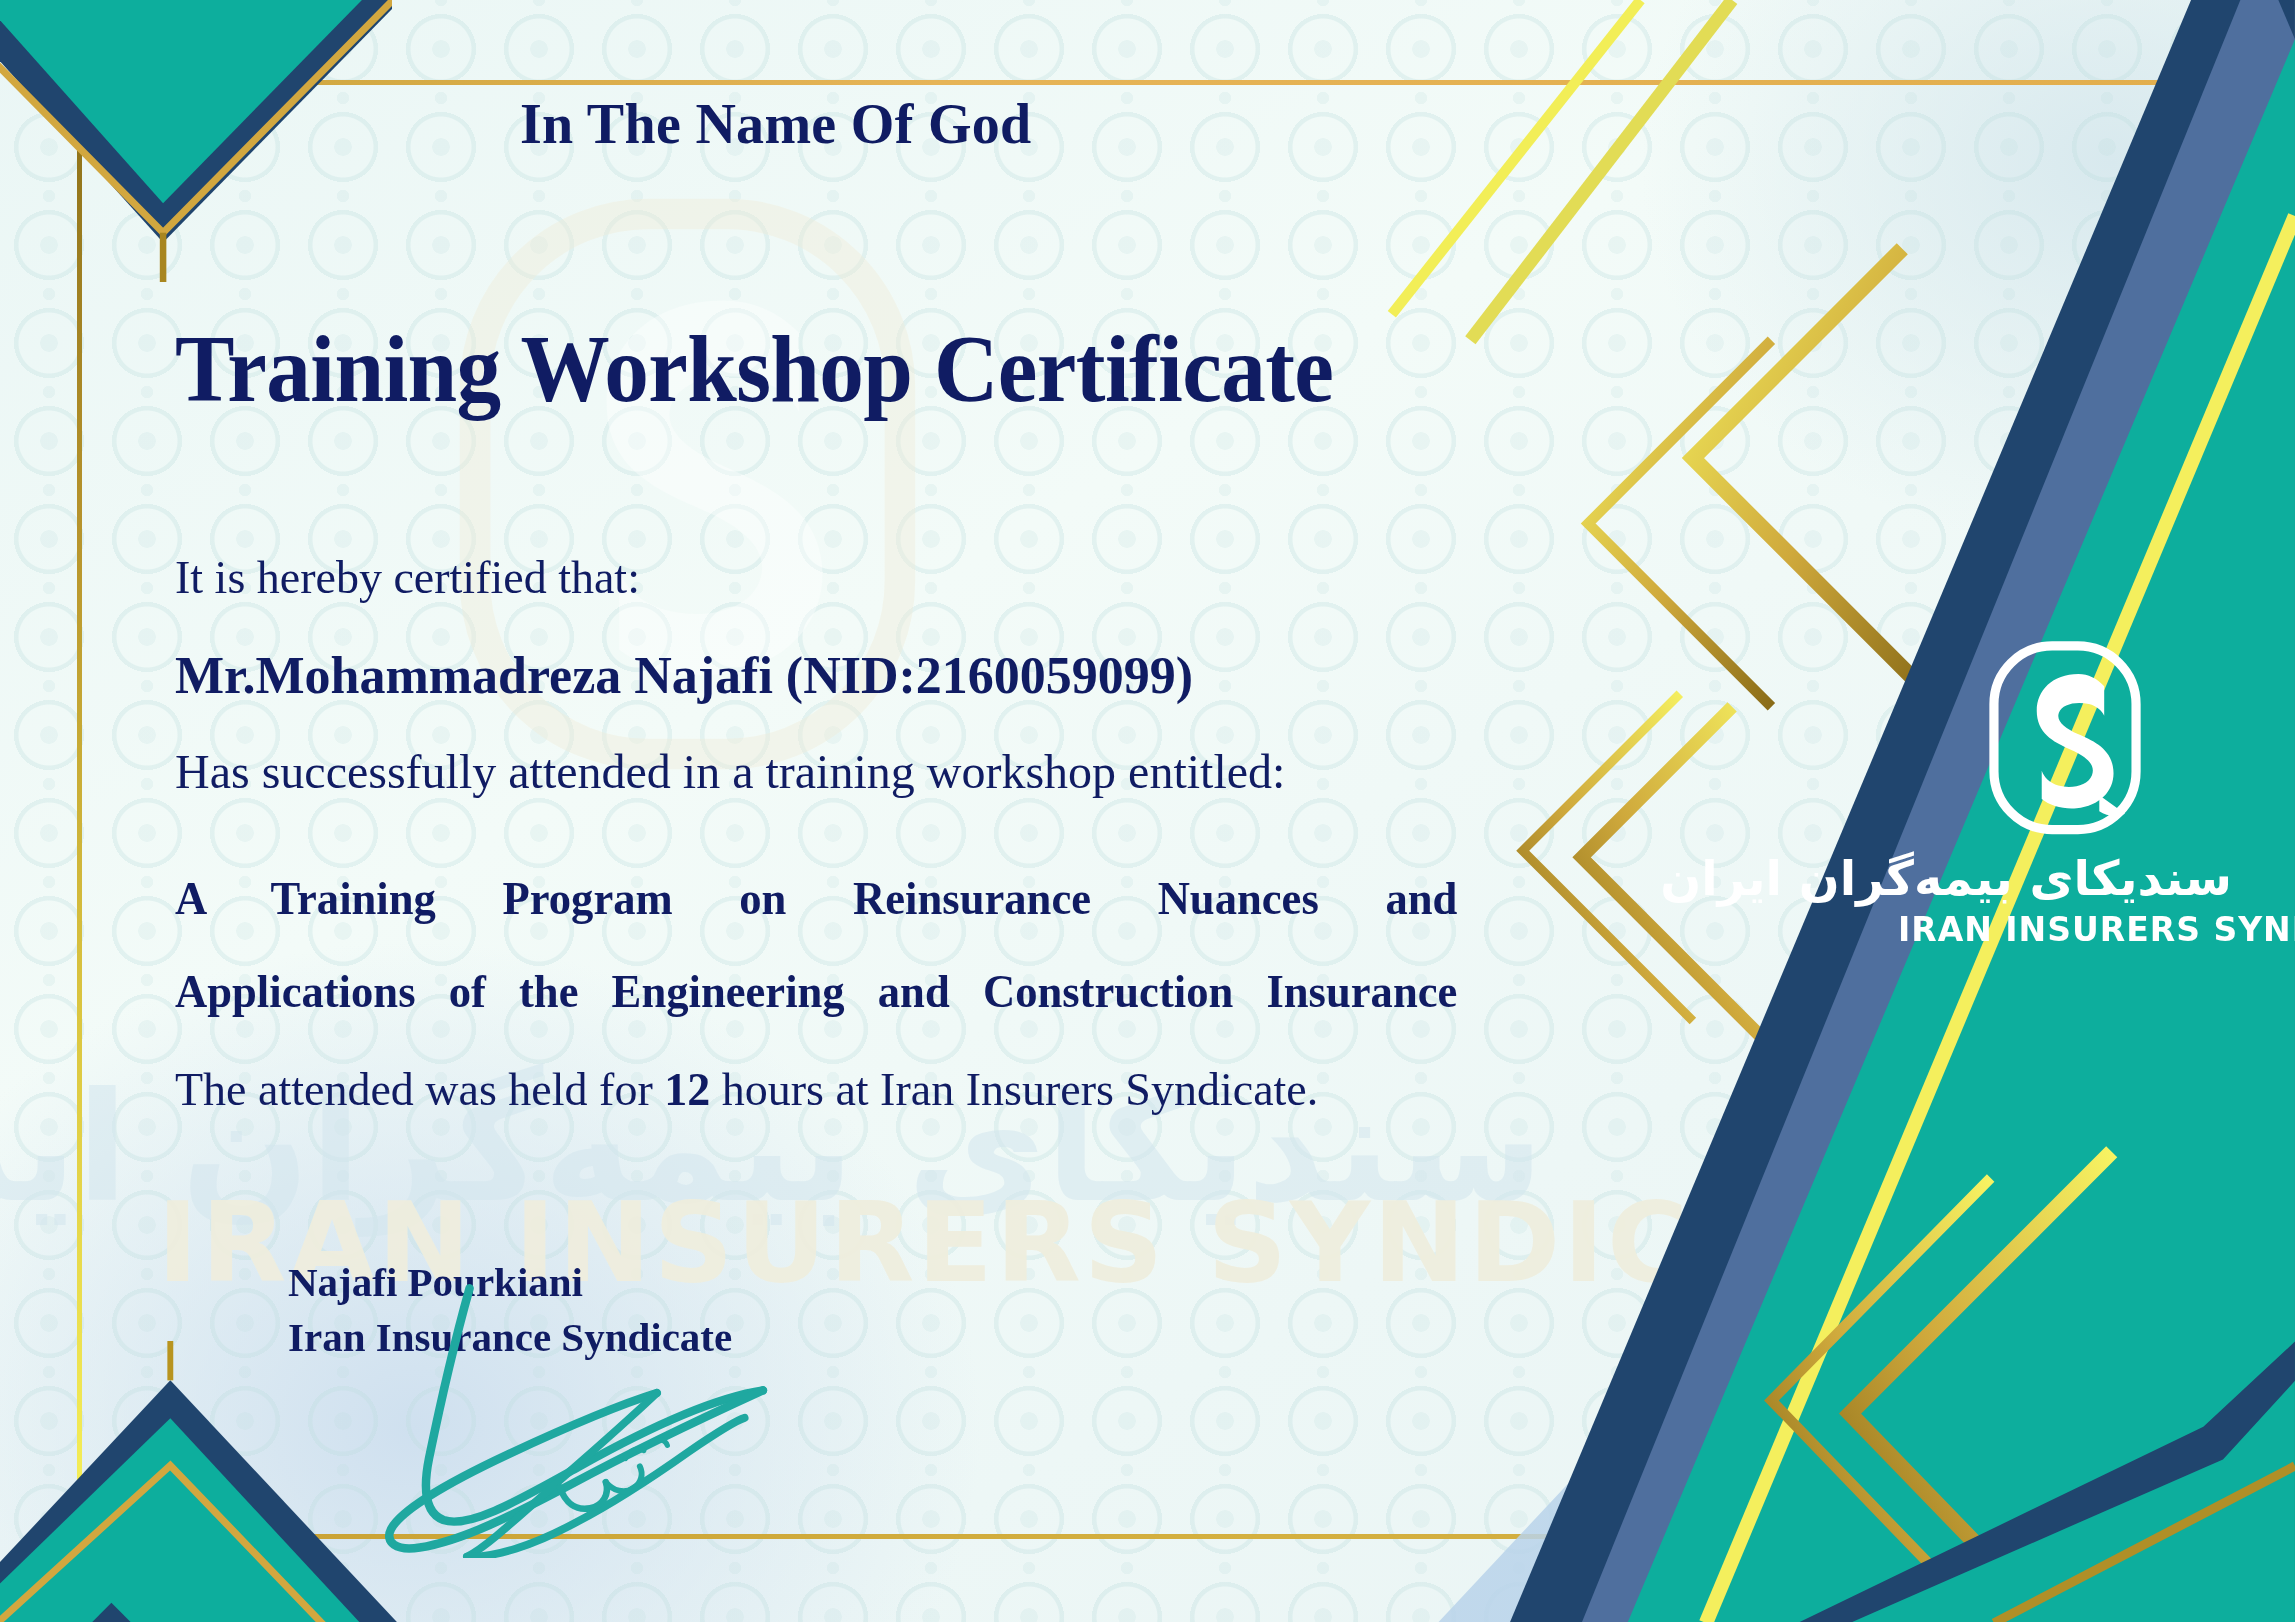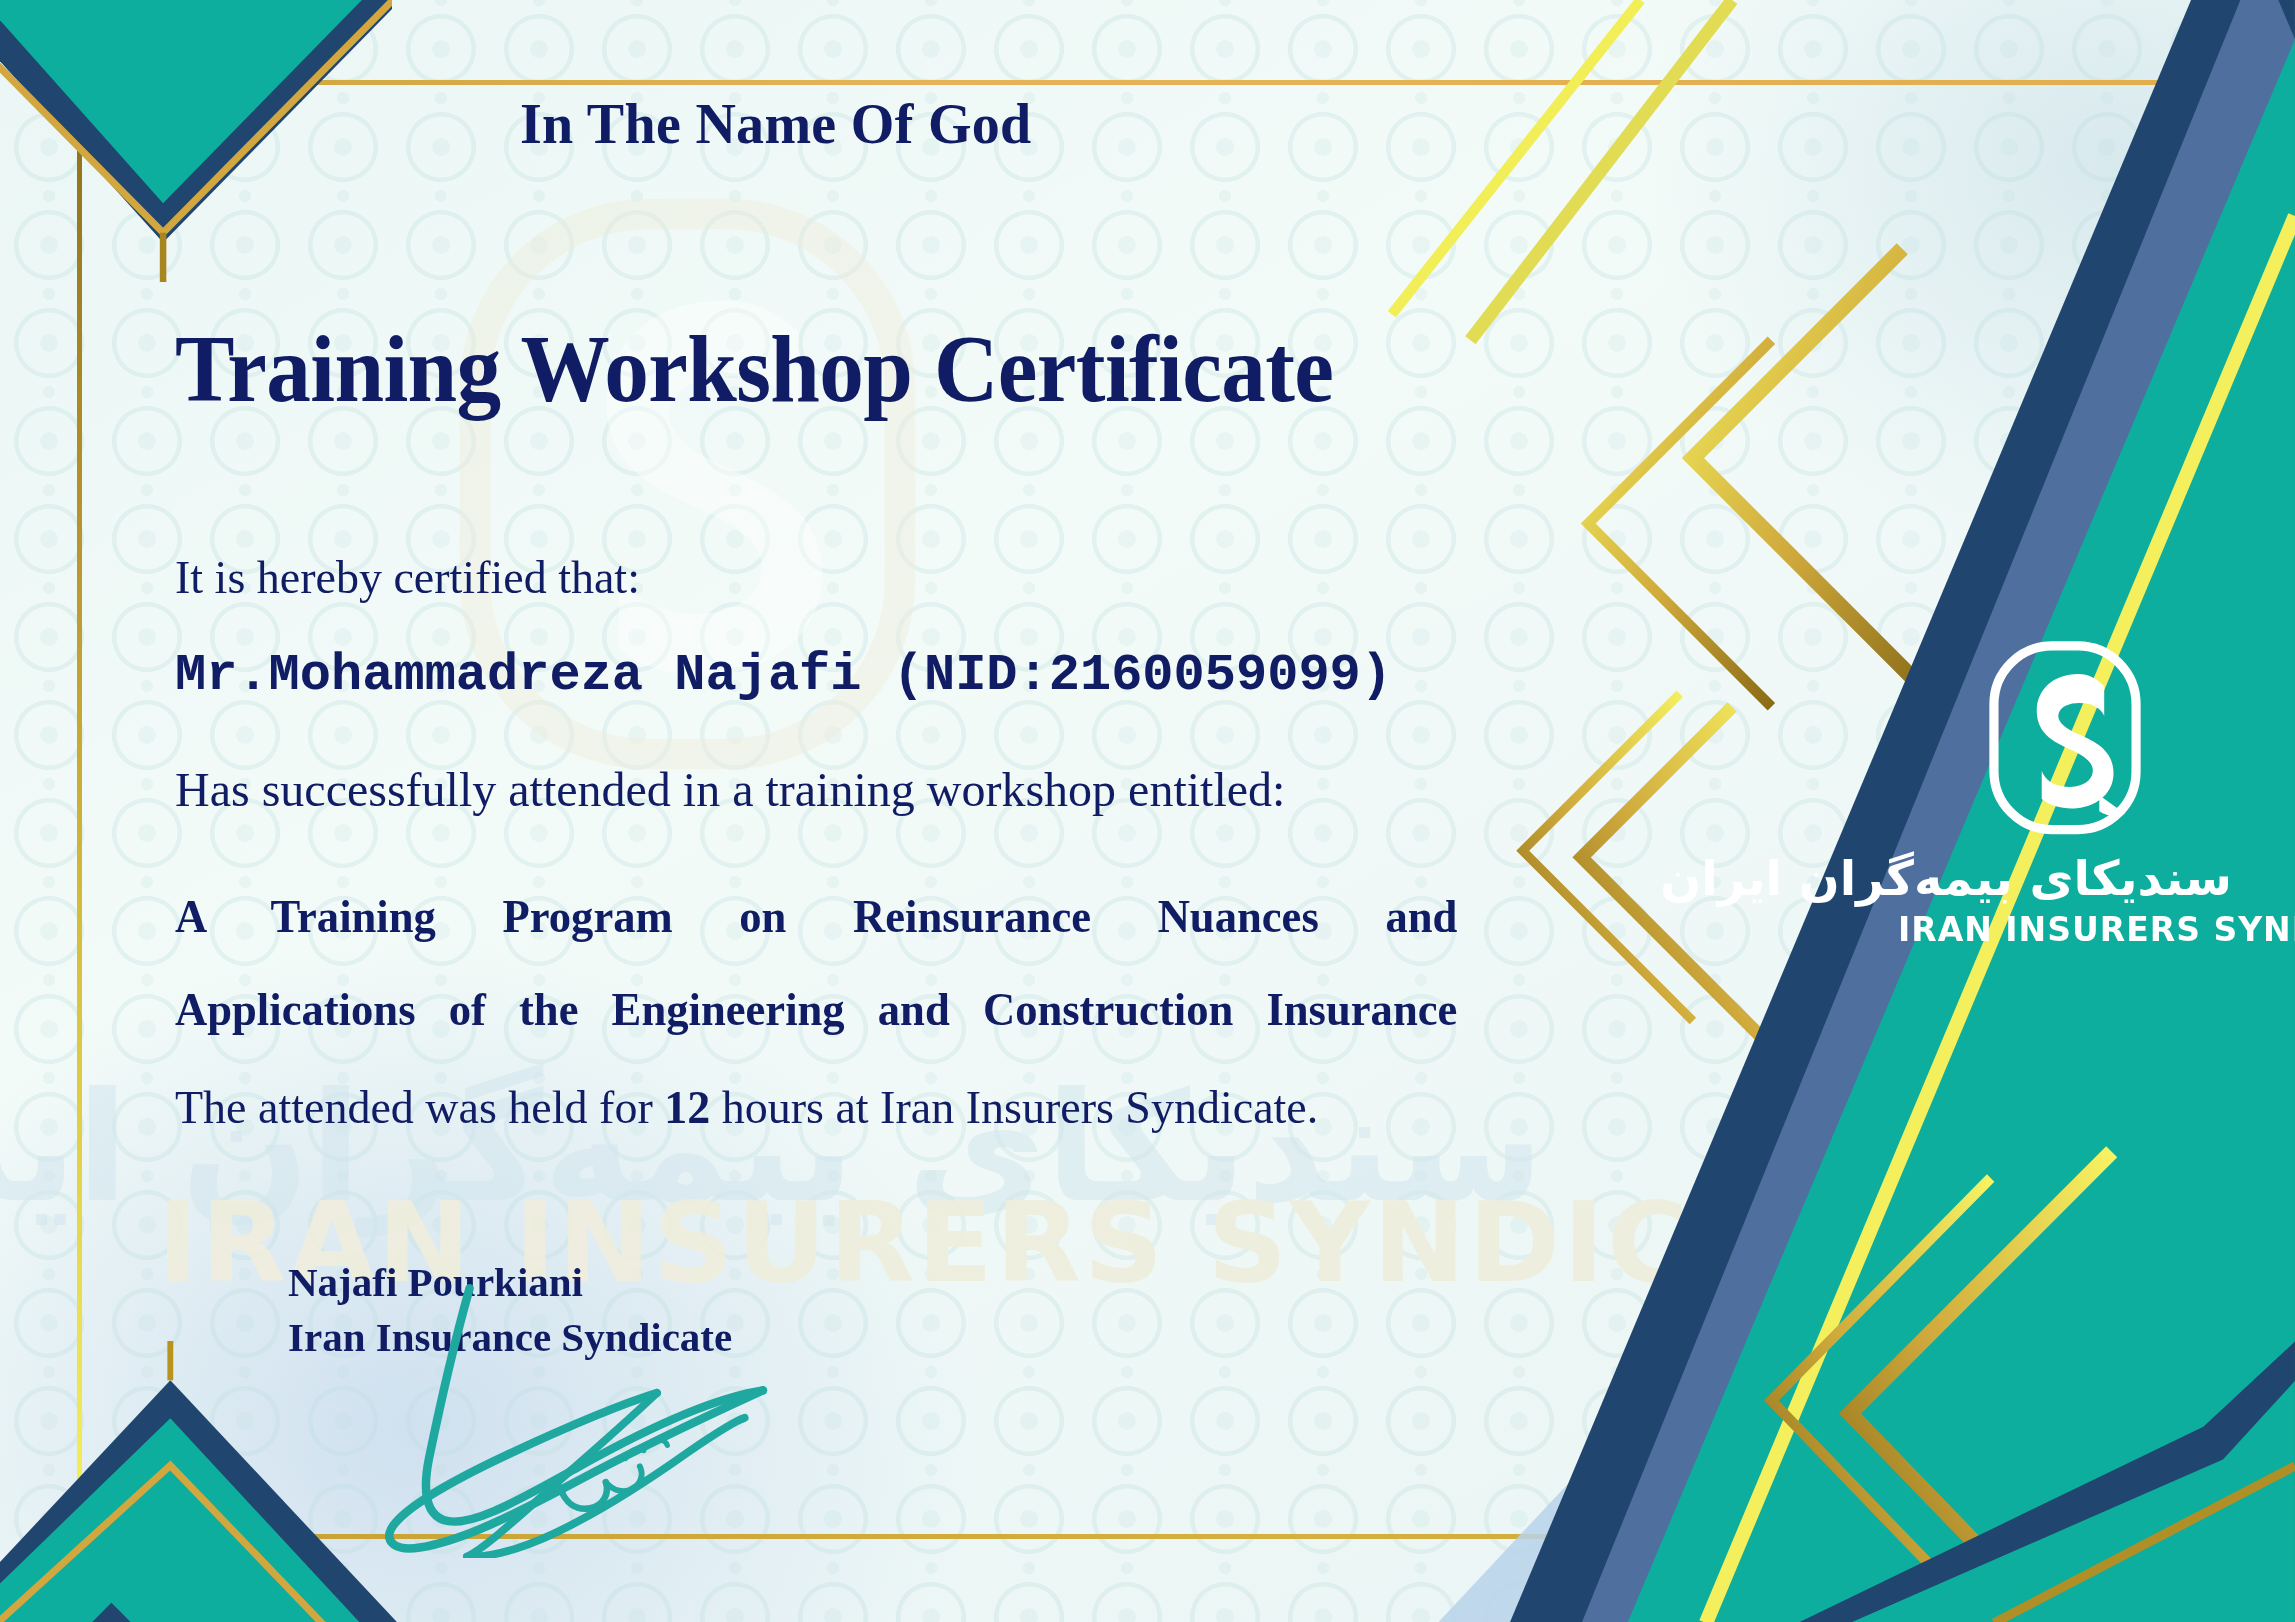--- a/index.html
+++ b/index.html
@@ -100,21 +100,21 @@
   .meta-line{font-size:35px;line-height:55px;white-space:nowrap;}
   .title{
     position:absolute;left:175px;top:313px;
     font-size:96px;font-weight:700;
     font-family:"Liberation Serif", serif;
     letter-spacing:-0.7px;white-space:nowrap;
     transform:scaleX(.93);transform-origin:left center;
   }
   .body-wrap{position:absolute;left:175px;top:550px;width:1328px;}
   .l-certified{font-size:46px;line-height:55px;margin-bottom:41px;}
-  .l-name{font-size:52px;font-weight:700;line-height:60px;margin-bottom:56px;white-space:nowrap;font-family:Liberation Mono, monospace;}
+  .l-name{font-size:52px;font-weight:700;line-height:60px;margin-bottom:38px;white-space:nowrap;}
   .l-attended{font-size:48px;line-height:55px;margin-bottom:53px;}
   .l-course{
     font-size:46px;font-weight:700;line-height:93px;
     text-align:justify;text-align-last:justify;
     transform:scaleX(.97);transform-origin:left top;
     width:1322px;
   }
   .l-hours{font-size:46px;line-height:55px;margin-top:23.6px;white-space:nowrap;}
   .l-hours b{font-weight:700;}
   .sign-block{position:absolute;left:288px;top:1255px;line-height:55px;}

